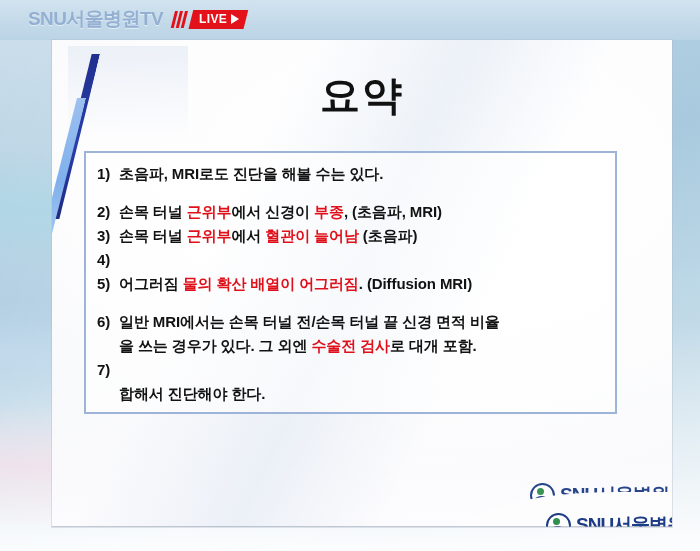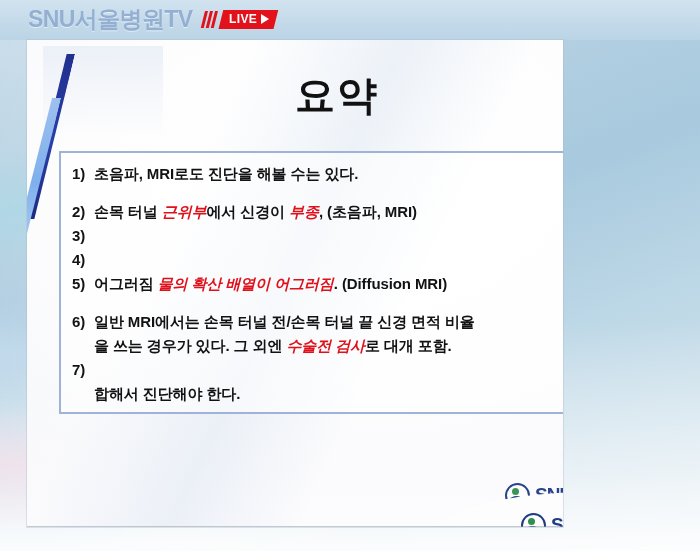--- a/index.html
+++ b/index.html
@@ -58,21 +58,21 @@
   }
   .channel {
     position: absolute;
     left: 28px; top: 4px;
     display: flex;
     align-items: center;
     gap: 9px;
     height: 30px;
   }
   .channel-name {
-    font-size: 23px;
+    font-size: 19px;
     font-weight: bold;
     letter-spacing: -0.6px;
     color: #93afd2;
     text-shadow: 0 1px 0 rgba(255,255,255,.55);
     white-space: nowrap;
   }
   .live-wrap {
     display: flex;
     align-items: center;
     height: 20px;
@@ -105,22 +105,22 @@
     width: 0; height: 0;
     border-left: 8px solid #ffffff;
     border-top: 5px solid transparent;
     border-bottom: 5px solid transparent;
     transform: skewX(14deg);
   }
 
   
   .slide {
     position: absolute;
-    left: 27px; top: 40px;
-    width: 536px; height: 487px;
+    left: 52px; top: 40px;
+    width: 620px; height: 487px;
     background:
       radial-gradient(120% 90% at 62% 28%, #ffffff 0%, #fdfdfe 45%, #f7f8fa 78%, #f2f4f7 100%);
     box-shadow: 0 0 0 1px rgba(170,180,195,.35);
     overflow: hidden;
   }
   .slide-wash {
     position: absolute;
     left: 0; top: 0; right: 0; bottom: 0;
     background:
       linear-gradient(116deg, rgba(236,241,247,.0) 30%, rgba(222,231,242,.55) 49%, rgba(236,241,247,.0) 66%),
@@ -187,21 +187,21 @@
     white-space: nowrap;
   }
   .line.cont { padding-left: 22px; align-items: center; }
   .marker {
     width: 22px;
     flex: 0 0 22px;
     color: #121212;
     font-weight: bold;
   }
   .line-text { letter-spacing: -0.1px; }
-  .hl { color: #e0101a; font-weight: bold; font-style: italic; }
+  .hl { color: #e0101a; font-weight: bold; }
   .gap { height: 14px; }
 
   
   .logo-ghost {
     position: absolute;
     left: 478px; top: 442px;
     display: flex;
     align-items: center;
     gap: 5px;
     opacity: .95;
@@ -300,20 +300,21 @@
             <span class="marker">1)</span>
             <span class="line-text"><span>초음파, MRI로도 진단을 해볼 수는 있다.</span></span>
           </div>
           <div class="gap"></div>
           <div class="line">
             <span class="marker">2)</span>
             <span class="line-text"><span>손목 터널 </span><span class="hl">근위부</span><span>에서 신경이 </span><span class="hl">부종</span><span>, (초음파, MRI)</span></span>
           </div>
           <div class="line">
             <span class="marker">3)</span>
+            <span class="line-text"><span>손목 터널 </span><span class="hl">근위부</span><span>에서 </span><span class="hl">혈관이 늘어남</span><span> (초음파)</span></span>
           </div>
           <div class="line">
             <span class="marker">4)</span>
           </div>
           <div class="line">
             <span class="marker">5)</span>
             <span class="line-text"><span>어그러짐 </span><span class="hl">물의 확산 배열이 어그러짐</span><span>. (Diffusion MRI)</span></span>
           </div>
           <div class="gap"></div>
           <div class="line">

